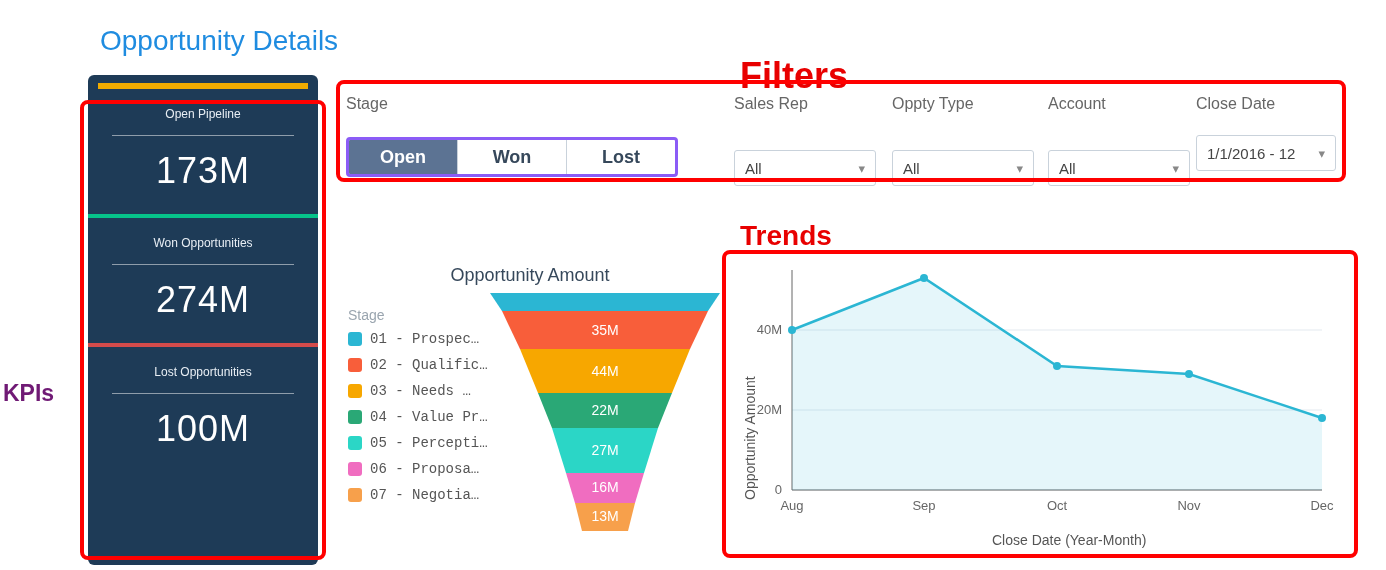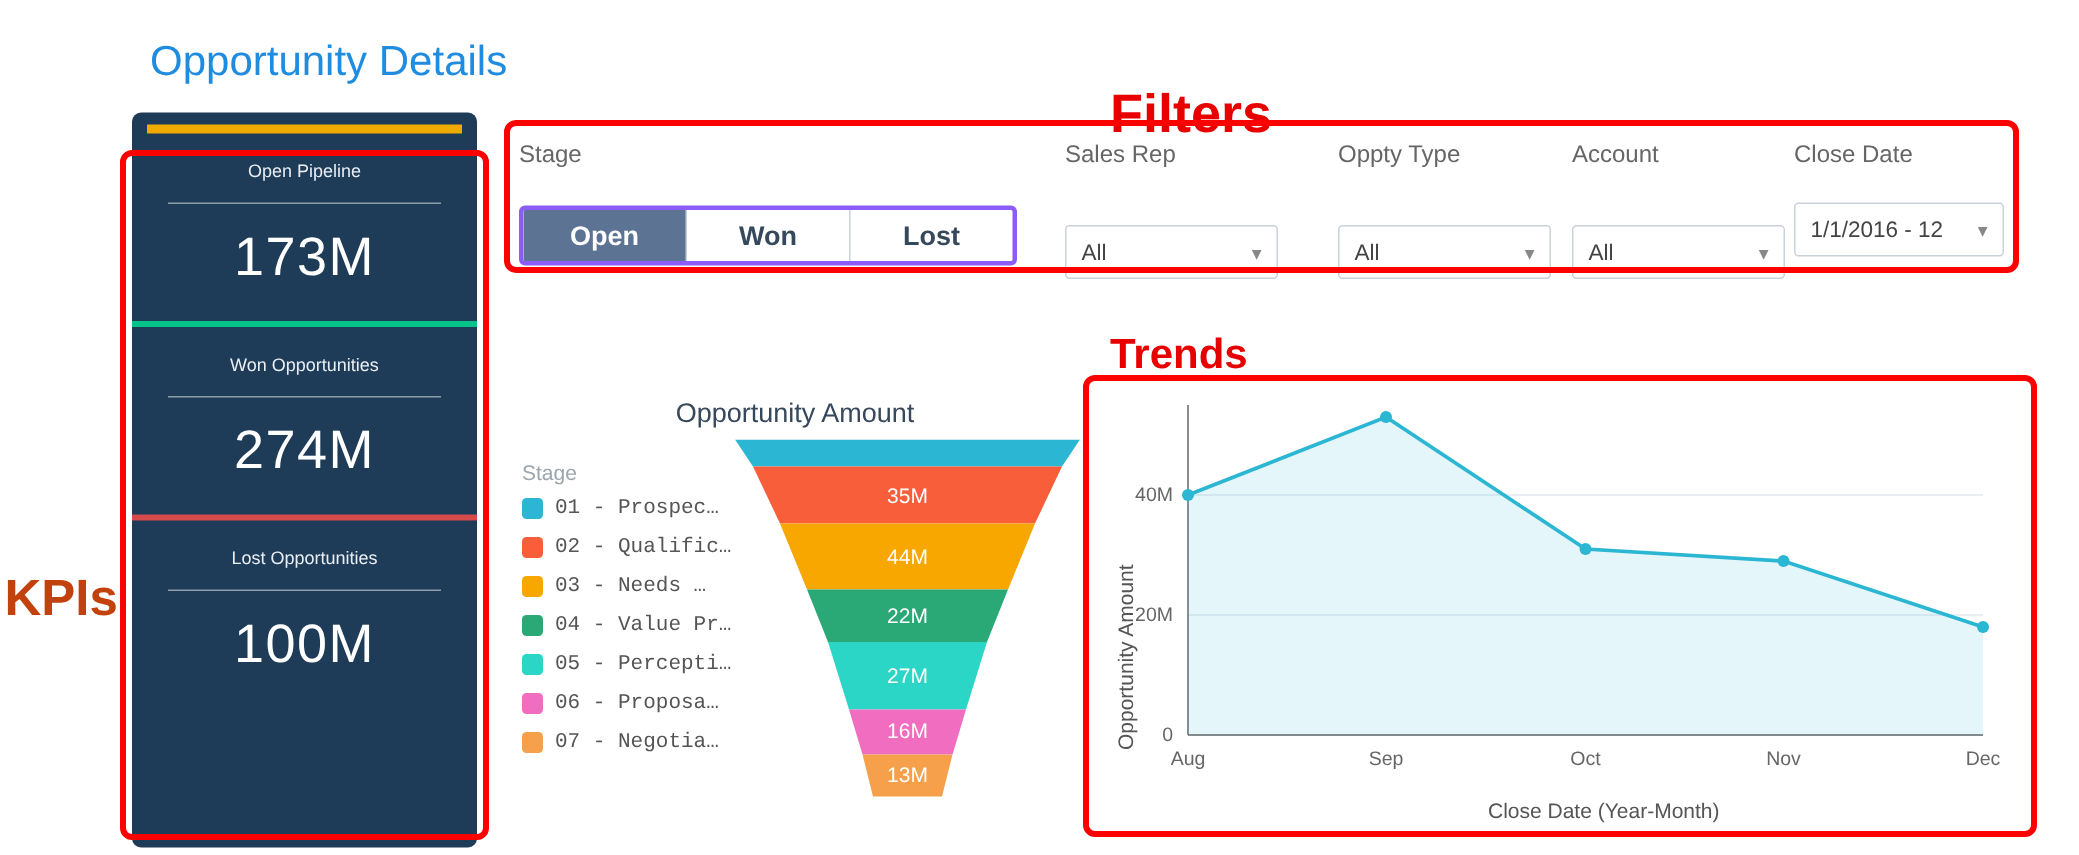--- a/index.html
+++ b/index.html
@@ -3,21 +3,21 @@
 <meta charset="utf-8">
 <style>
   * { box-sizing: border-box; margin: 0; padding: 0; }
   html, body { width: 1386px; height: 570px; font-family: "Segoe UI", Arial, sans-serif; background: #ffffff; color: #333; overflow: hidden; }
   .wrap { position: relative; width: 1386px; height: 570px; }
 
   
   .page-title { position: absolute; left: 100px; top: 25px; font-size: 28px; color: #1f8ce0; font-weight: 400; }
 
   
-  .anno-kpis { position: absolute; left: 3px;  top: 380px; color: #c2410c; font-weight: 700; font-size: 34px; }
+  .anno-kpis { position: absolute; left: 3px;  top: 380px; color: #701a75; font-weight: 700; font-size: 23px; }
   .anno-filters { position: absolute; left: 740px; top: 55px;  color: #e80000; font-weight: 700; font-size: 36px; }
   .anno-trends  { position: absolute; left: 740px; top: 220px; color: #e80000; font-weight: 700; font-size: 28px; }
 
   
   .kpi-panel { position: absolute; left: 88px; top: 75px; width: 230px; height: 490px; background: #1e3b57; border-radius: 6px; color: #fff; overflow: hidden; }
   .kpi-accent { height: 6px; background: #f0ab00; margin: 8px 10px 4px 10px; }
   .kpi-block { padding: 14px 12px 10px 12px; text-align: center; }
   .kpi-label { font-size: 12px; font-weight: 400; color: #e8eef4; }
   .kpi-label-sep { height: 1px; background: rgba(255,255,255,0.5); margin: 14px 12px 0 12px; }
   .kpi-value { font-size: 36px; font-weight: 400; letter-spacing: 1px; margin-top: 14px; }
@@ -34,21 +34,21 @@
   .filters .col { position: absolute; top: 0; }
   .filters .lbl { color: #666; font-size: 16px; }
   .btn-grp { position: absolute; left: 0; top: 42px; width: 332px; height: 40px; border: 3px solid #8b5cf6; border-radius: 4px; display: flex; overflow: hidden; background: #fff; }
   .btn-grp .seg { flex: 1; display: flex; align-items: center; justify-content: center; font-size: 18px; font-weight: 600; color: #36485b; border-right: 1px solid #c9d2db; cursor: pointer; }
   .btn-grp .seg:last-child { border-right: none; }
   .btn-grp .active { background: #5c7393; color: #fff; }
   .dd { position: absolute; top: 55px; width: 142px; height: 36px; border: 1px solid #c9d2db; border-radius: 3px; background: #fff; display: flex; align-items: center; justify-content: space-between; padding: 0 10px; font-size: 15px; color: #444; cursor: pointer; }
   .dd .chev { font-size: 13px; color: #888; }
   .dd.date { width: 140px; top: 40px; }
   .filters .col.stage  { left: 0;   width: 380px; }
-  .filters .col.rep    { left: 364px; }
+  .filters .col.rep    { left: 388px; }
   .filters .col.otype  { left: 546px; }
   .filters .col.acct   { left: 702px; }
   .filters .col.cdate  { left: 850px; }
 
   
   .funnel-wrap { position: absolute; left: 340px; top: 265px; width: 380px; height: 295px; }
   .funnel-title { text-align: center; font-size: 18px; color: #36485b; font-weight: 500; margin-bottom: 6px; }
   .funnel-legend { position: absolute; left: 8px; top: 42px; font-size: 14px; color: #555; }
   .funnel-legend .lt { margin-bottom: 10px; display: flex; align-items: center; font-family: Liberation Mono, monospace; }
   .funnel-legend .sw { width: 14px; height: 14px; border-radius: 3px; margin-right: 8px; }

